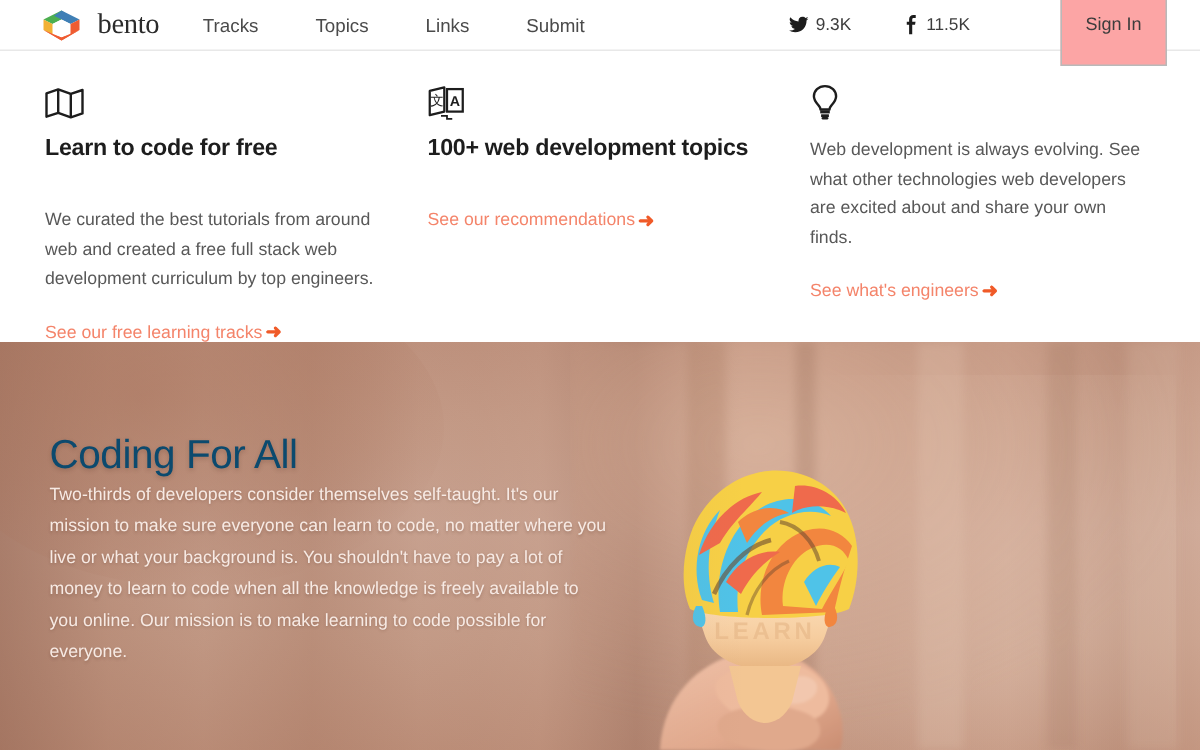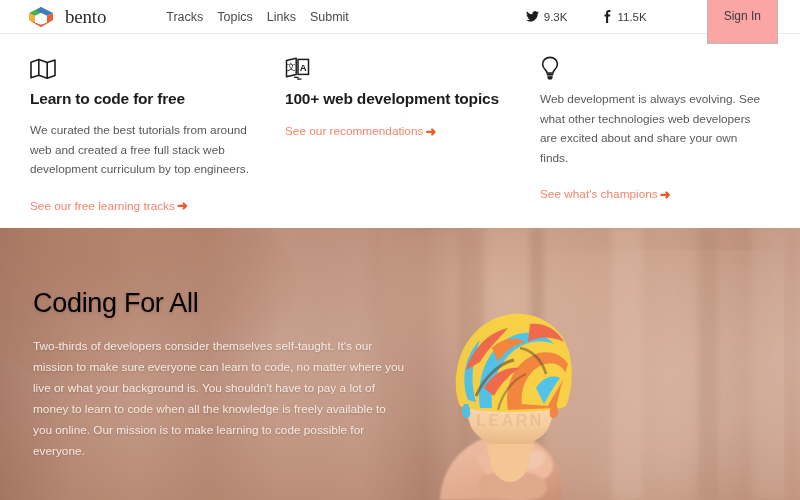--- a/index.html
+++ b/index.html
@@ -37,22 +37,22 @@
     font-size: 19px;
     color: #2b2b2b;
     letter-spacing: -0.2px;
     font-weight: 400;
     font-family: Liberation Serif, serif;
   }
 
   .main-nav {
     display: flex;
     align-items: flex-start;
-    gap: 14px;
-    margin-left: 60px;
+    gap: 38px;
+    margin-left: 29px;
   }
 
   .nav-link {
     font-size: 12.5px;
     color: #4a4a4a;
     text-decoration: none;
     white-space: nowrap;
   }
 
   .header-right {
@@ -105,21 +105,21 @@
     align-items: flex-end;
     margin-bottom: 10px;
   }
   .feature-icon svg { display: block; }
 
   .feature-title {
     font-size: 15.5px;
     font-weight: bold;
     color: #1d1d1d;
     letter-spacing: -0.2px;
-    margin-bottom: 13px;
+    margin-bottom: 29px;
   }
 
   .feature-body {
     font-size: 11.8px;
     line-height: 1.66;
     color: #585858;
     margin-bottom: 16px;
   }
 
   .feature-link {
@@ -225,23 +225,22 @@
     position: absolute;
     left: 33px;
     top: 60px;
     width: 400px;
     z-index: 4;
   }
 
   .hero-title {
     font-size: 27px;
     font-weight: 400;
-    color: #000000;
+    color: #0c4a6e;
     letter-spacing: -0.3px;
-    margin-bottom: 17px;
     text-shadow: 0 1px 3px rgba(90,55,40,0.28);
   }
 
   .hero-subtitle {
     font-size: 14.5px;
     font-weight: bold;
     color: #ffffff;
     letter-spacing: -0.15px;
     margin-bottom: 16px;
     text-shadow: 0 1px 3px rgba(90,55,40,0.30);
@@ -352,21 +351,21 @@
     <div class="feature-icon">
       <svg width="20" height="24" viewBox="0 0 20 24" aria-hidden="true">
         <path d="M10 1.4 C5.6 1.4 2.6 4.5 2.6 8.2 C2.6 11 4.4 12.8 5.8 14.4 C6.6 15.3 7 16 7 17 L13 17 C13 16 13.4 15.3 14.2 14.4 C15.6 12.8 17.4 11 17.4 8.2 C17.4 4.5 14.4 1.4 10 1.4 Z" fill="none" stroke="#1d1d1d" stroke-width="1.6" stroke-linejoin="round"></path>
         <rect x="6.8" y="17.6" width="6.4" height="2" fill="#1d1d1d"></rect>
         <rect x="7.4" y="20.2" width="5.2" height="1.9" fill="#1d1d1d"></rect>
         <path d="M8.6 22.8 L11.4 22.8" stroke="#1d1d1d" stroke-width="1.6" stroke-linecap="round"></path>
       </svg>
     </div>
     <p class="feature-body">Web development is always evolving. See what other technologies web developers are excited about and share your own finds.</p>
     <a class="feature-link" href="#">
-      <span>See what's champions</span>
+      <span>See what's engineers</span>
       <span class="arrow">➜</span>
     </a>
   </div>
 </section>
 
 <section class="hero">
   <div class="hero-bg"></div>
 
   <svg class="hero-photo" viewBox="0 0 420 272" aria-hidden="true">
     <defs>

